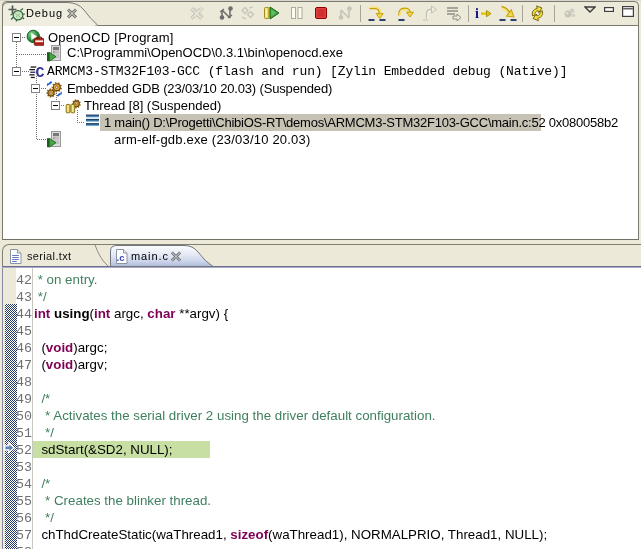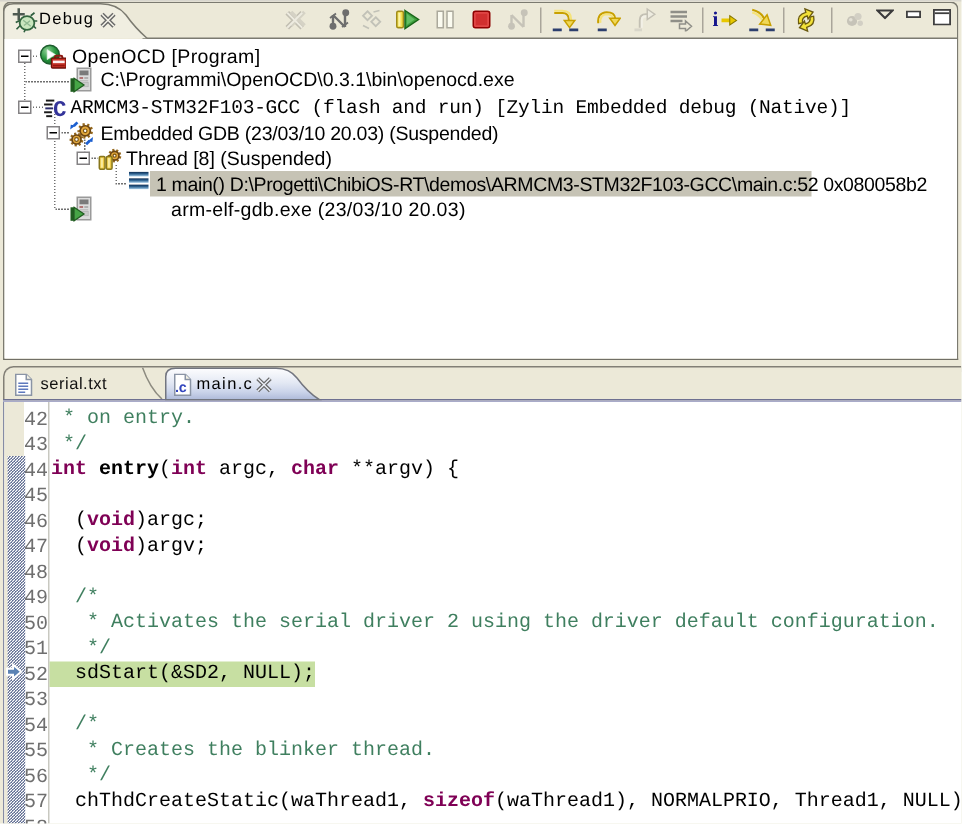--- a/index.html
+++ b/index.html
@@ -9,21 +9,21 @@
 .abs{position:absolute;}
 .tree-txt{font-size:13px;line-height:17px;color:#000;white-space:pre;}
 .exp{position:absolute;width:9px;height:9px;border:1px solid #848284;background:#fff;}
 .exp::after{content:"";position:absolute;left:1px;top:3px;width:5px;height:1px;background:#000;}
 .vdot{position:absolute;width:1px;background-image:repeating-linear-gradient(to bottom,#6F6F6F 0 1px,transparent 1px 2px);}
 .hdot{position:absolute;height:1px;background-image:repeating-linear-gradient(to right,#6F6F6F 0 1px,transparent 1px 2px);}
 .hatch{background-image:
  linear-gradient(45deg,#27396B 25%,transparent 25%,transparent 75%,#27396B 75%),
  linear-gradient(45deg,#27396B 25%,#fff 25%,#fff 75%,#27396B 75%);
  background-size:2px 2px;background-position:0 0,1px 1px;}
-.code{font-family:Liberation Mono, monospace;font-size:13.333px;line-height:17px;white-space:pre;color:#000;}
+.code{font-family:Liberation Sans, sans-serif;font-size:13.333px;line-height:17px;white-space:pre;color:#000;}
 .cmt{color:#3F7F5F;}
 .kw{color:#7f0055;font-weight:bold;}
 .lnum{font-family:"Liberation Mono",monospace;font-size:13.333px;line-height:17px;color:#6F6F6F;text-align:right;}
 </style>
 </head>
 <body>
 <div class="abs" style="left:0;top:0;width:641px;height:1px;background:#D8D6CE;"></div>
 
 <div class="abs" id="dbg" style="left:2px;top:1px;width:637px;height:239px;border:1px solid #7b7a70;border-bottom:1px solid #716F66;border-radius:5px 5px 0 0;background:#ECE9D8;"></div>
 
@@ -348,21 +348,21 @@
 52
 53
 54
 55
 56
 57
 58</div>
 
 <div class="abs code" id="codebox" style="left:34px;top:270.5px;width:607px;height:279px;overflow:hidden;"><span class="cmt"> * on entry.
  */</span>
-<span class="kw">int</span> <b>entry</b>(<span class="kw">int</span> argc, <span class="kw">char</span> **argv) {
+<span class="kw">int</span> <b>using</b>(<span class="kw">int</span> argc, <span class="kw">char</span> **argv) {
 
   (<span class="kw">void</span>)argc;
   (<span class="kw">void</span>)argv;
 
   <span class="cmt">/*
    * Activates the serial driver 2 using the driver default configuration.
    */</span>
   sdStart(&amp;SD2, NULL);
 
   <span class="cmt">/*

